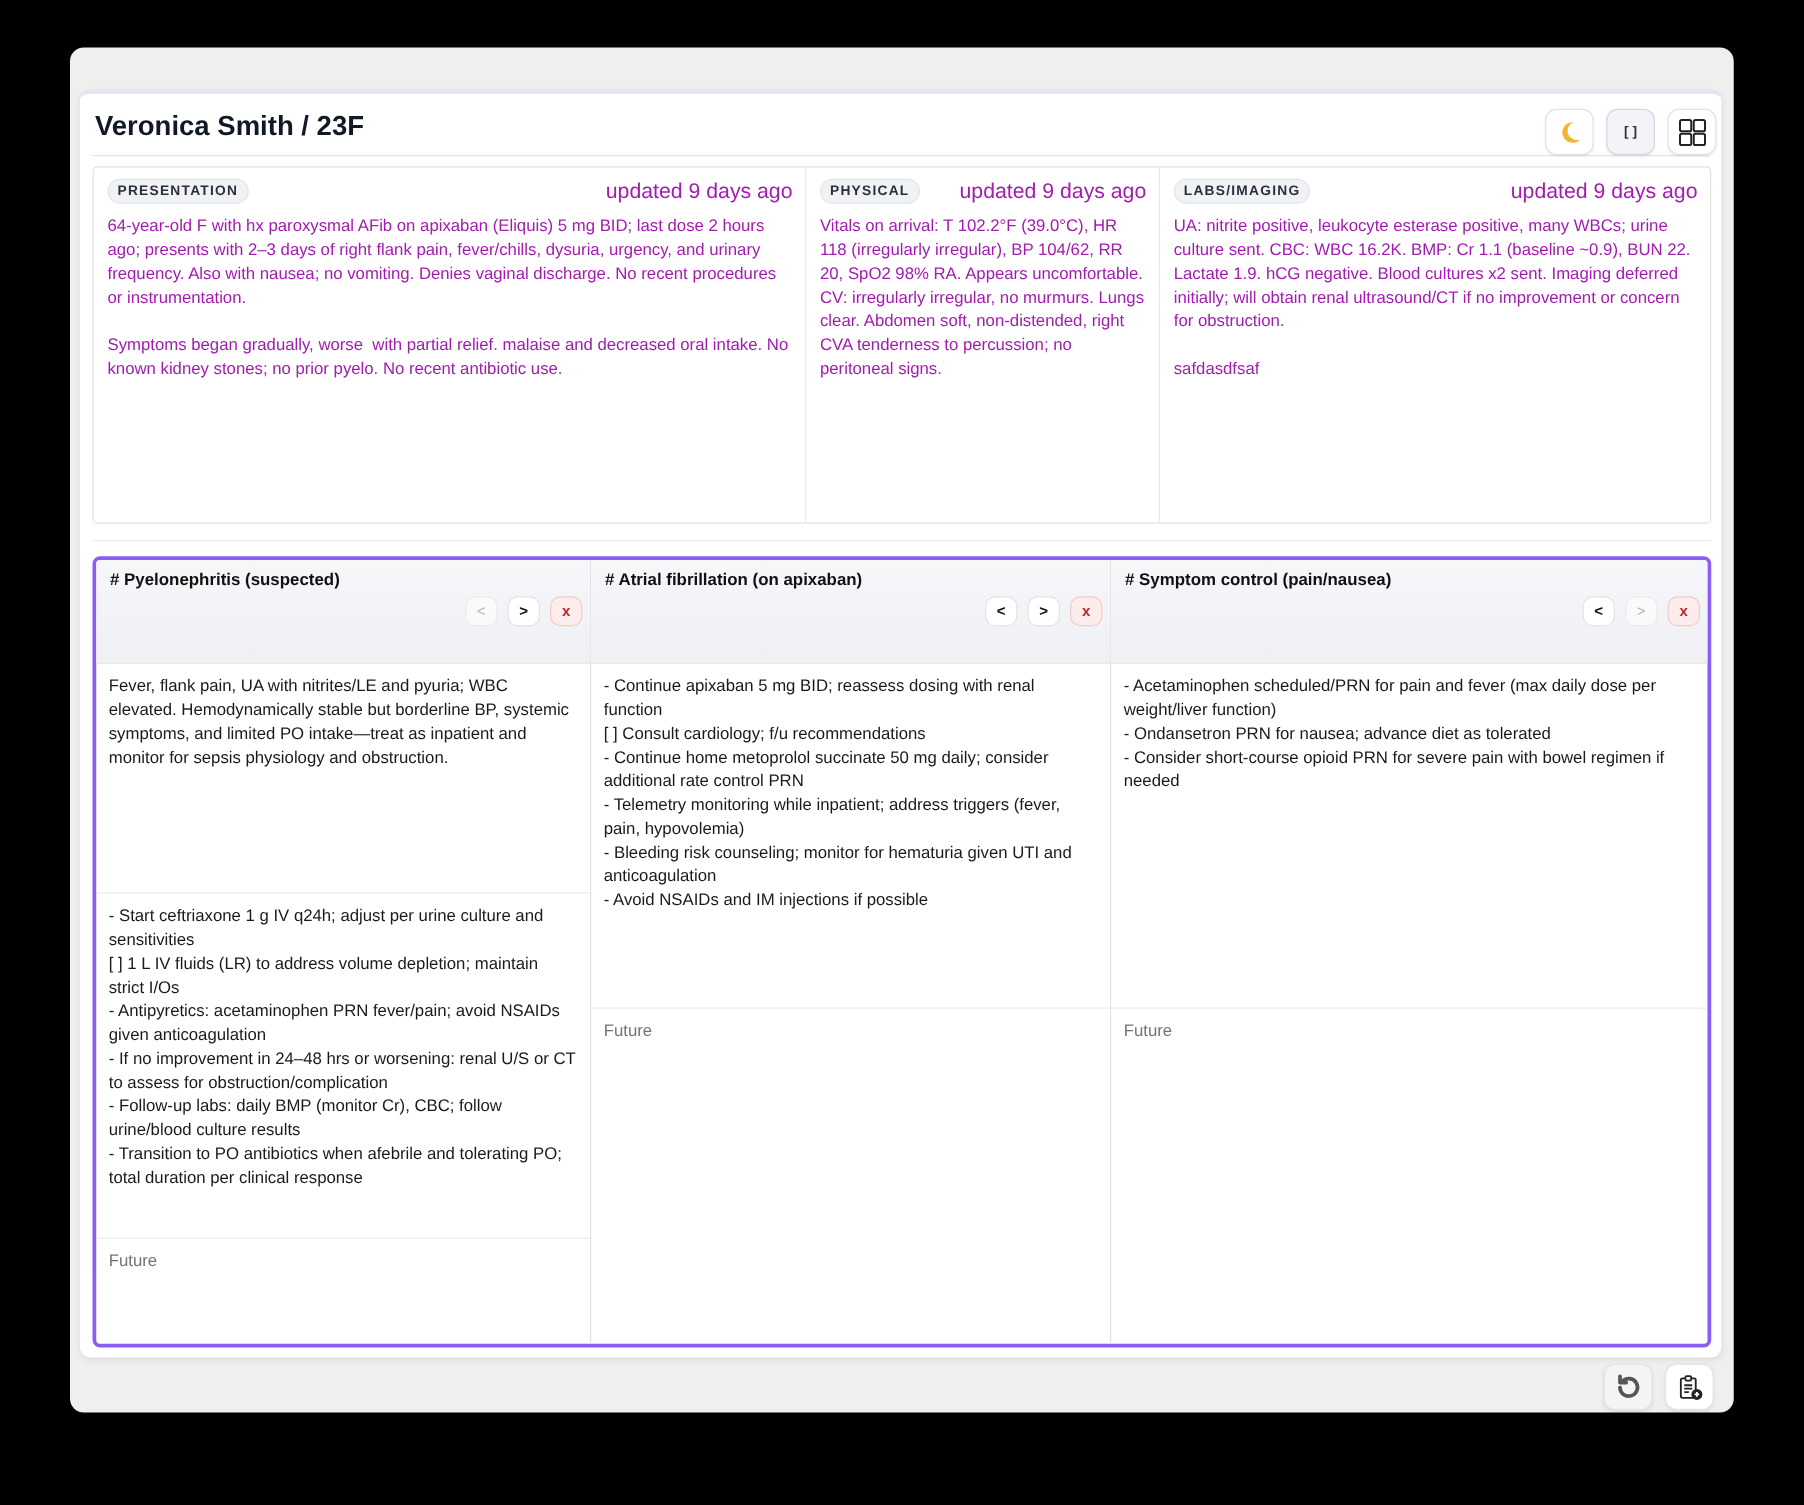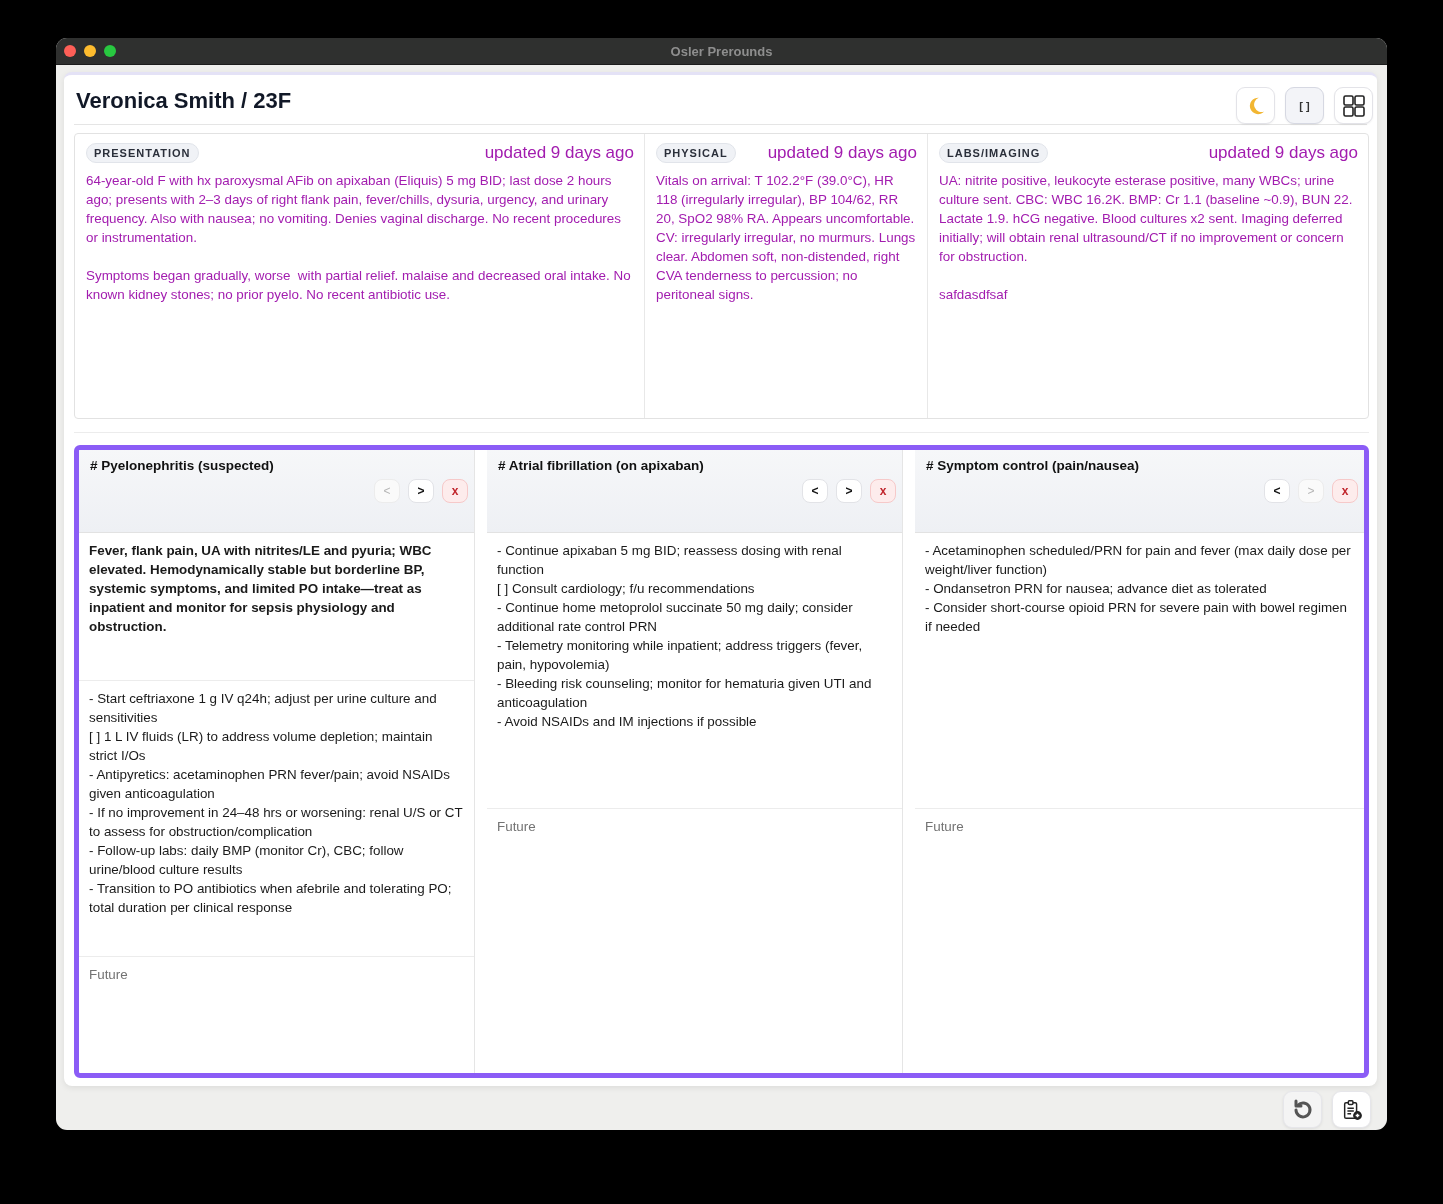--- a/index.html
+++ b/index.html
@@ -46,60 +46,52 @@
     background: #f0f2f6; border: 1px solid #e1e4ea; border-radius: 12px;
     padding: 3px 7px; font-size: 11px; font-weight: bold; letter-spacing: 1px; color: #2a2f3a;
   }
   .updated { font-size: 17px; color: #a21caf; }
   .tp-text { font-size: 13.4px; line-height: 19px; color: #a21caf; white-space: pre-wrap; }
 
   .divider { position: absolute; left: 10px; top: 357px; width: 1295px; height: 1px; background: #ececec; }
 
   .grid {
     position: absolute; left: 10px; top: 370px; width: 1295px; height: 633px;
-    border: 5px solid #8b5cf6; border-radius: 6px; display: flex; overflow: hidden; gap: 12px;
+    border: 3px solid #8b5cf6; border-radius: 6px; display: flex; overflow: hidden;
   }
   .gcol { display: flex; flex-direction: column; border-right: 1px solid #e5e5e5; }
   .gcol:last-child { border-right: none; }
   .g-head {
     height: 83px; background: linear-gradient(#f6f7f9, #eef0f4);
     border-bottom: 1px solid #e2e2e2; position: relative; padding: 8px 11px;
   }
   .g-title { font-size: 13.5px; font-weight: bold; color: #111; }
   .g-btns { position: absolute; right: 6px; top: 29px; display: flex; gap: 8px; }
   .gbtn {
     width: 26px; height: 24px; border-radius: 8px; border: 1px solid #e2e3e7; background: #fff;
     display: flex; align-items: center; justify-content: center; font-size: 12px; font-weight: bold; color: #111;
   }
   .gbtn.disabled { color: #b5b5b5; font-weight: normal; background: #fafafa; border-color: #ececec; }
   .gbtn.del { background: #fdecec; border-color: #f6c9c9; color: #c0262d; }
   .g-cell { padding: 8px 10px; font-size: 13.4px; line-height: 19px; color: #1a1a1a; white-space: pre-wrap; border-bottom: 1px solid #ececec; }
-  .g-assess { height: 148px; font-weight: bold; }
+  .g-assess { height: 184px; }
   .g-plan { height: 276px; }
   .g-future { flex: 1; border-bottom: none; color: #737373; }
 
   .fab-row { position: absolute; right: 6px; bottom: -42px; display: flex; gap: 10px; }
   .fab {
     width: 39px; height: 37px; border-radius: 9px; background: #fff; border: 1px solid #e6e6ea;
     display: flex; align-items: center; justify-content: center; box-shadow: 0 1px 3px rgba(0,0,0,0.08);
   }
   .fab.muted { background: #f4f4f4; }
 </style>
 </head>
 <body>
 
 <div class="window">
-  <div class="titlebar">
-    <div class="traffic">
-      <span class="t-red"></span>
-      <span class="t-yel"></span>
-      <span class="t-grn"></span>
-    </div>
-    <div class="title">Osler Prerounds</div>
-  </div>
 
   <div class="app">
     <div class="header">
       <div class="patient-name">Veronica Smith / 23F</div>
       <div class="hdr-btns">
         <div class="hbtn">
           <svg width="22" height="22" viewBox="0 0 24 24">
             <path d="M15 3a9 9 0 1 0 6 15A8 8 0 0 1 15 3z" fill="#f2b632"></path>
           </svg>
         </div>

